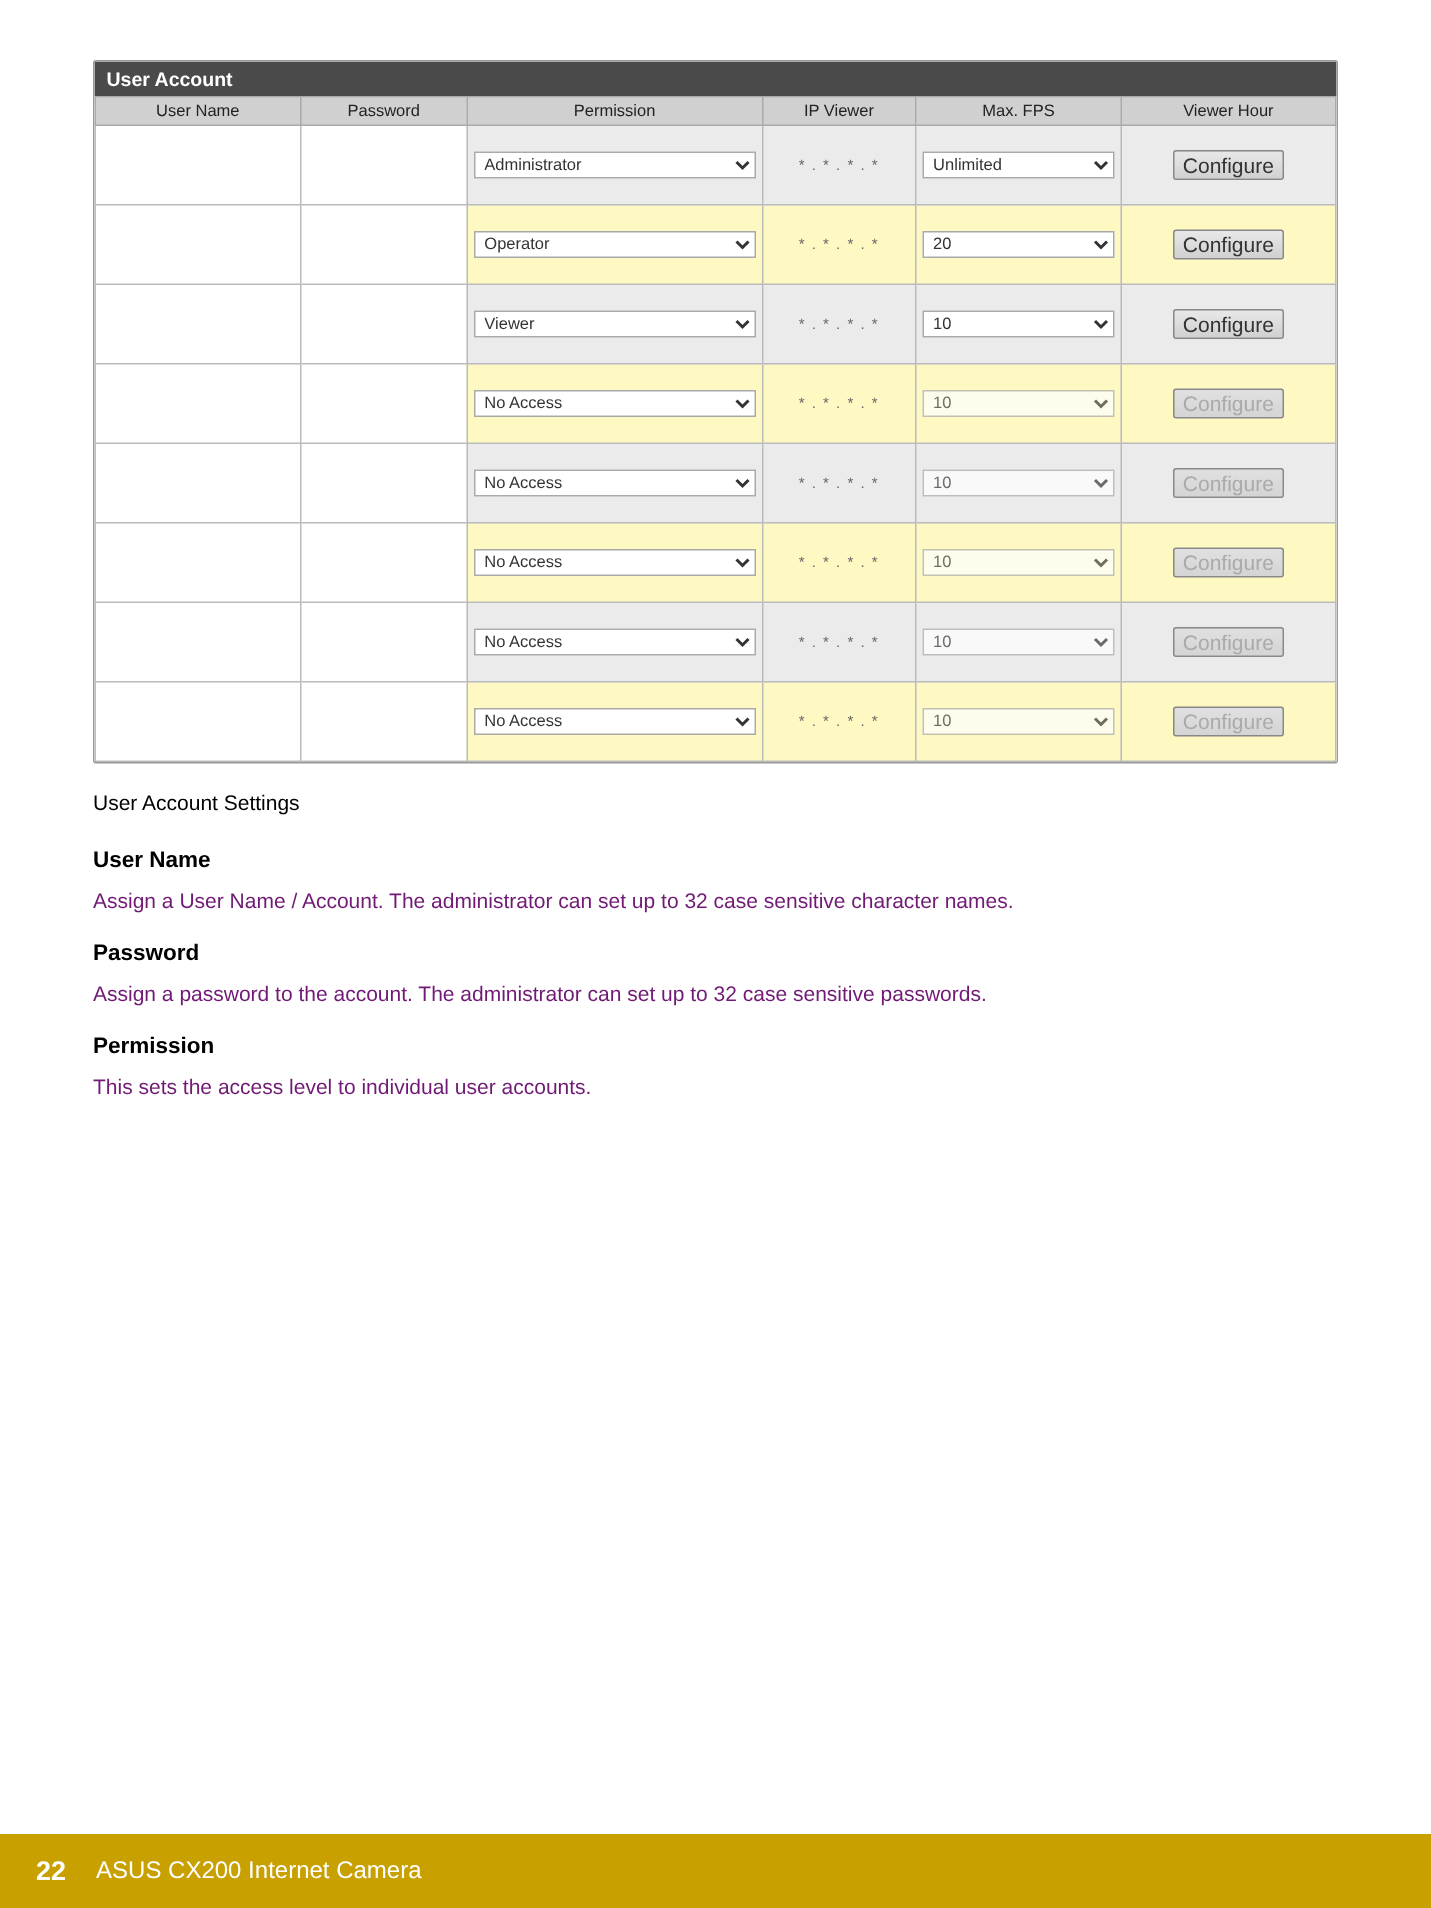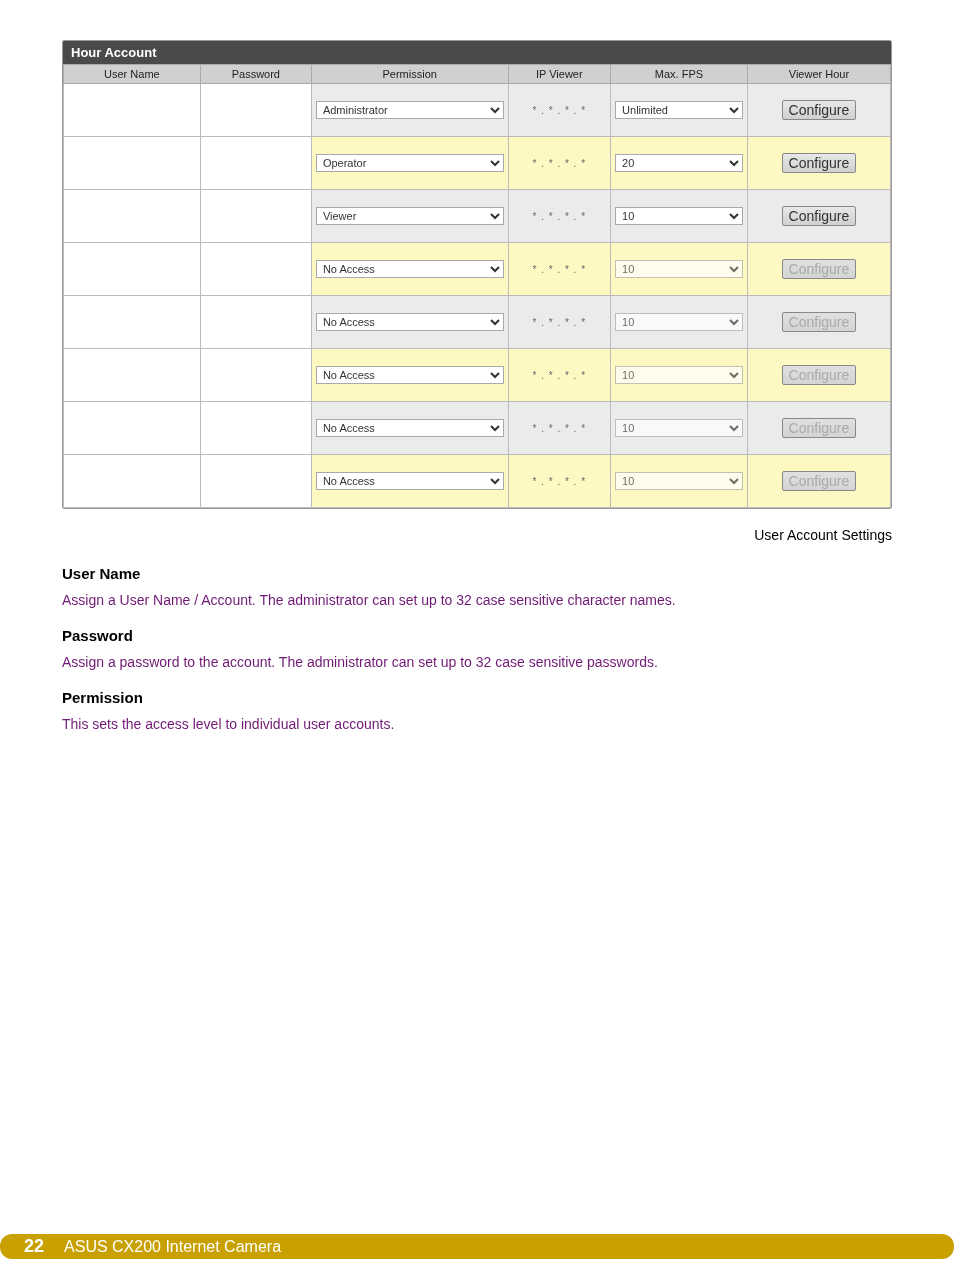--- a/index.html
+++ b/index.html
@@ -130,21 +130,21 @@
     }
 
     .dots-text {
       font-size: 10px;
       color: #666;
       letter-spacing: 1px;
     }
 
     
     .table-caption {
-      text-align: right;
+      text-align: left;
       font-size: 14px;
       color: #000;
       margin-bottom: 22px;
     }
 
     
     .section-heading {
       font-size: 15px;
       font-weight: bold;
       color: #000;
@@ -155,30 +155,29 @@
     .section-body {
       font-size: 14px;
       color: #701a75;
       margin-bottom: 14px;
       line-height: 1.5;
     }
 
     
     .page-footer {
       position: fixed;
-      bottom: 13px;
+      bottom: 0;
       left: 0;
       width: 954px;
       background: #c8a000;
       color: #fff;
       display: flex;
       align-items: center;
-      padding: 2px 24px;
+      padding: 14px 24px;
       font-size: 16px;
-      border-radius: 12px;
     }
 
     .footer-page-num {
       font-weight: bold;
       font-size: 18px;
       margin-right: 20px;
       color: #fff;
     }
 
     .footer-title {
@@ -188,21 +187,21 @@
       color: #fff;
     }
   </style>
 </head>
 <body>
 
 <div class="page-content">
 
   <div class="table-container">
     <div class="table-title-bar">
-      <span>Hour Account</span>
+      <span>User Account</span>
     </div>
     <table class="user-account-table">
       <thead>
         <tr>
           <th>User Name</th>
           <th>Password</th>
           <th>Permission</th>
           <th>IP Viewer</th>
           <th>Max. FPS</th>
           <th>Viewer Hour</th>

